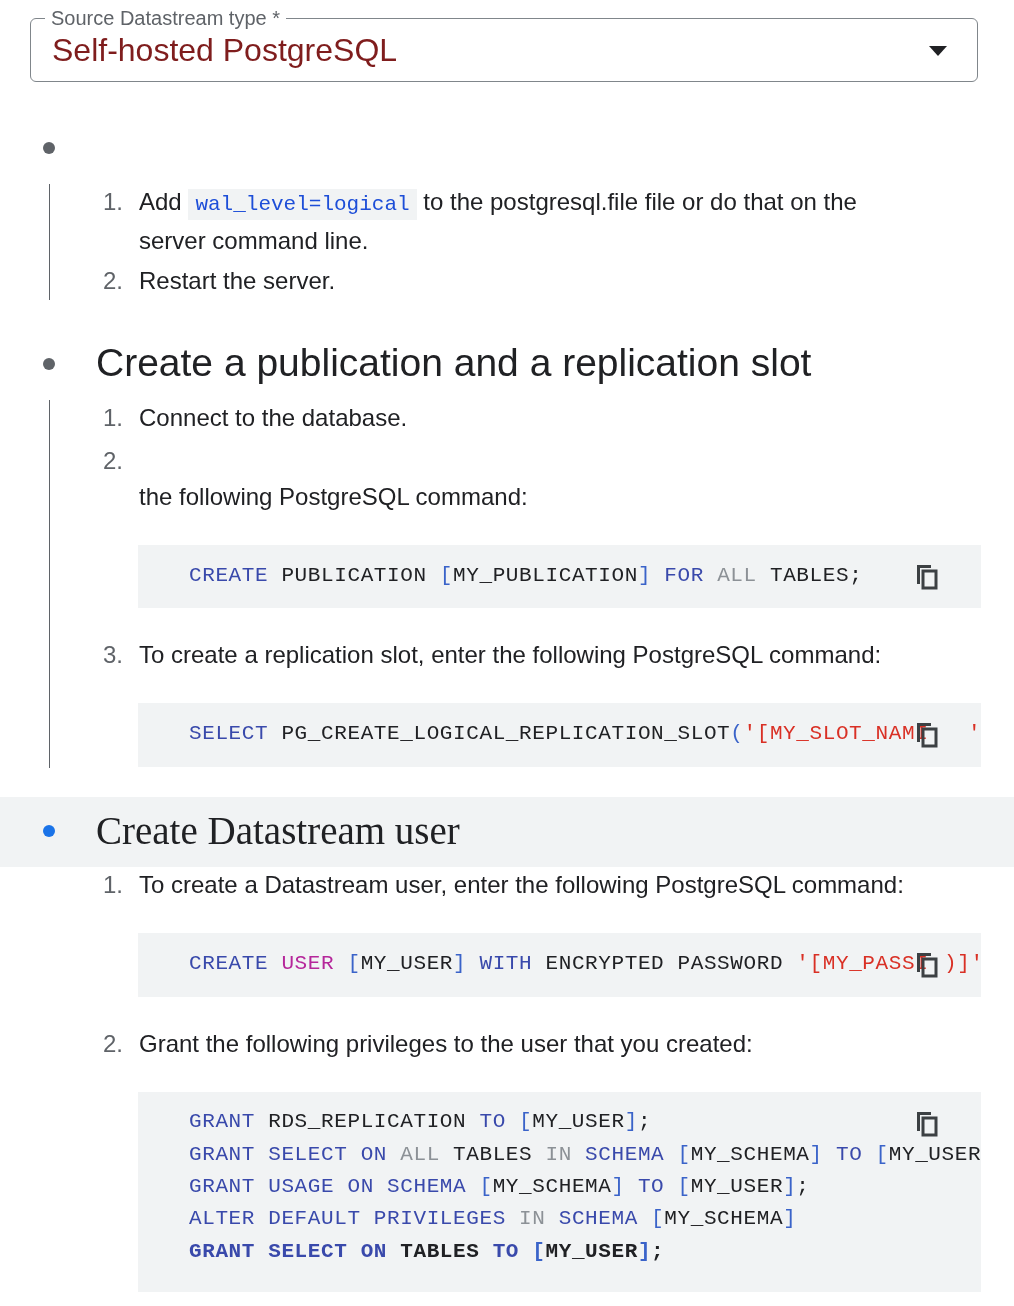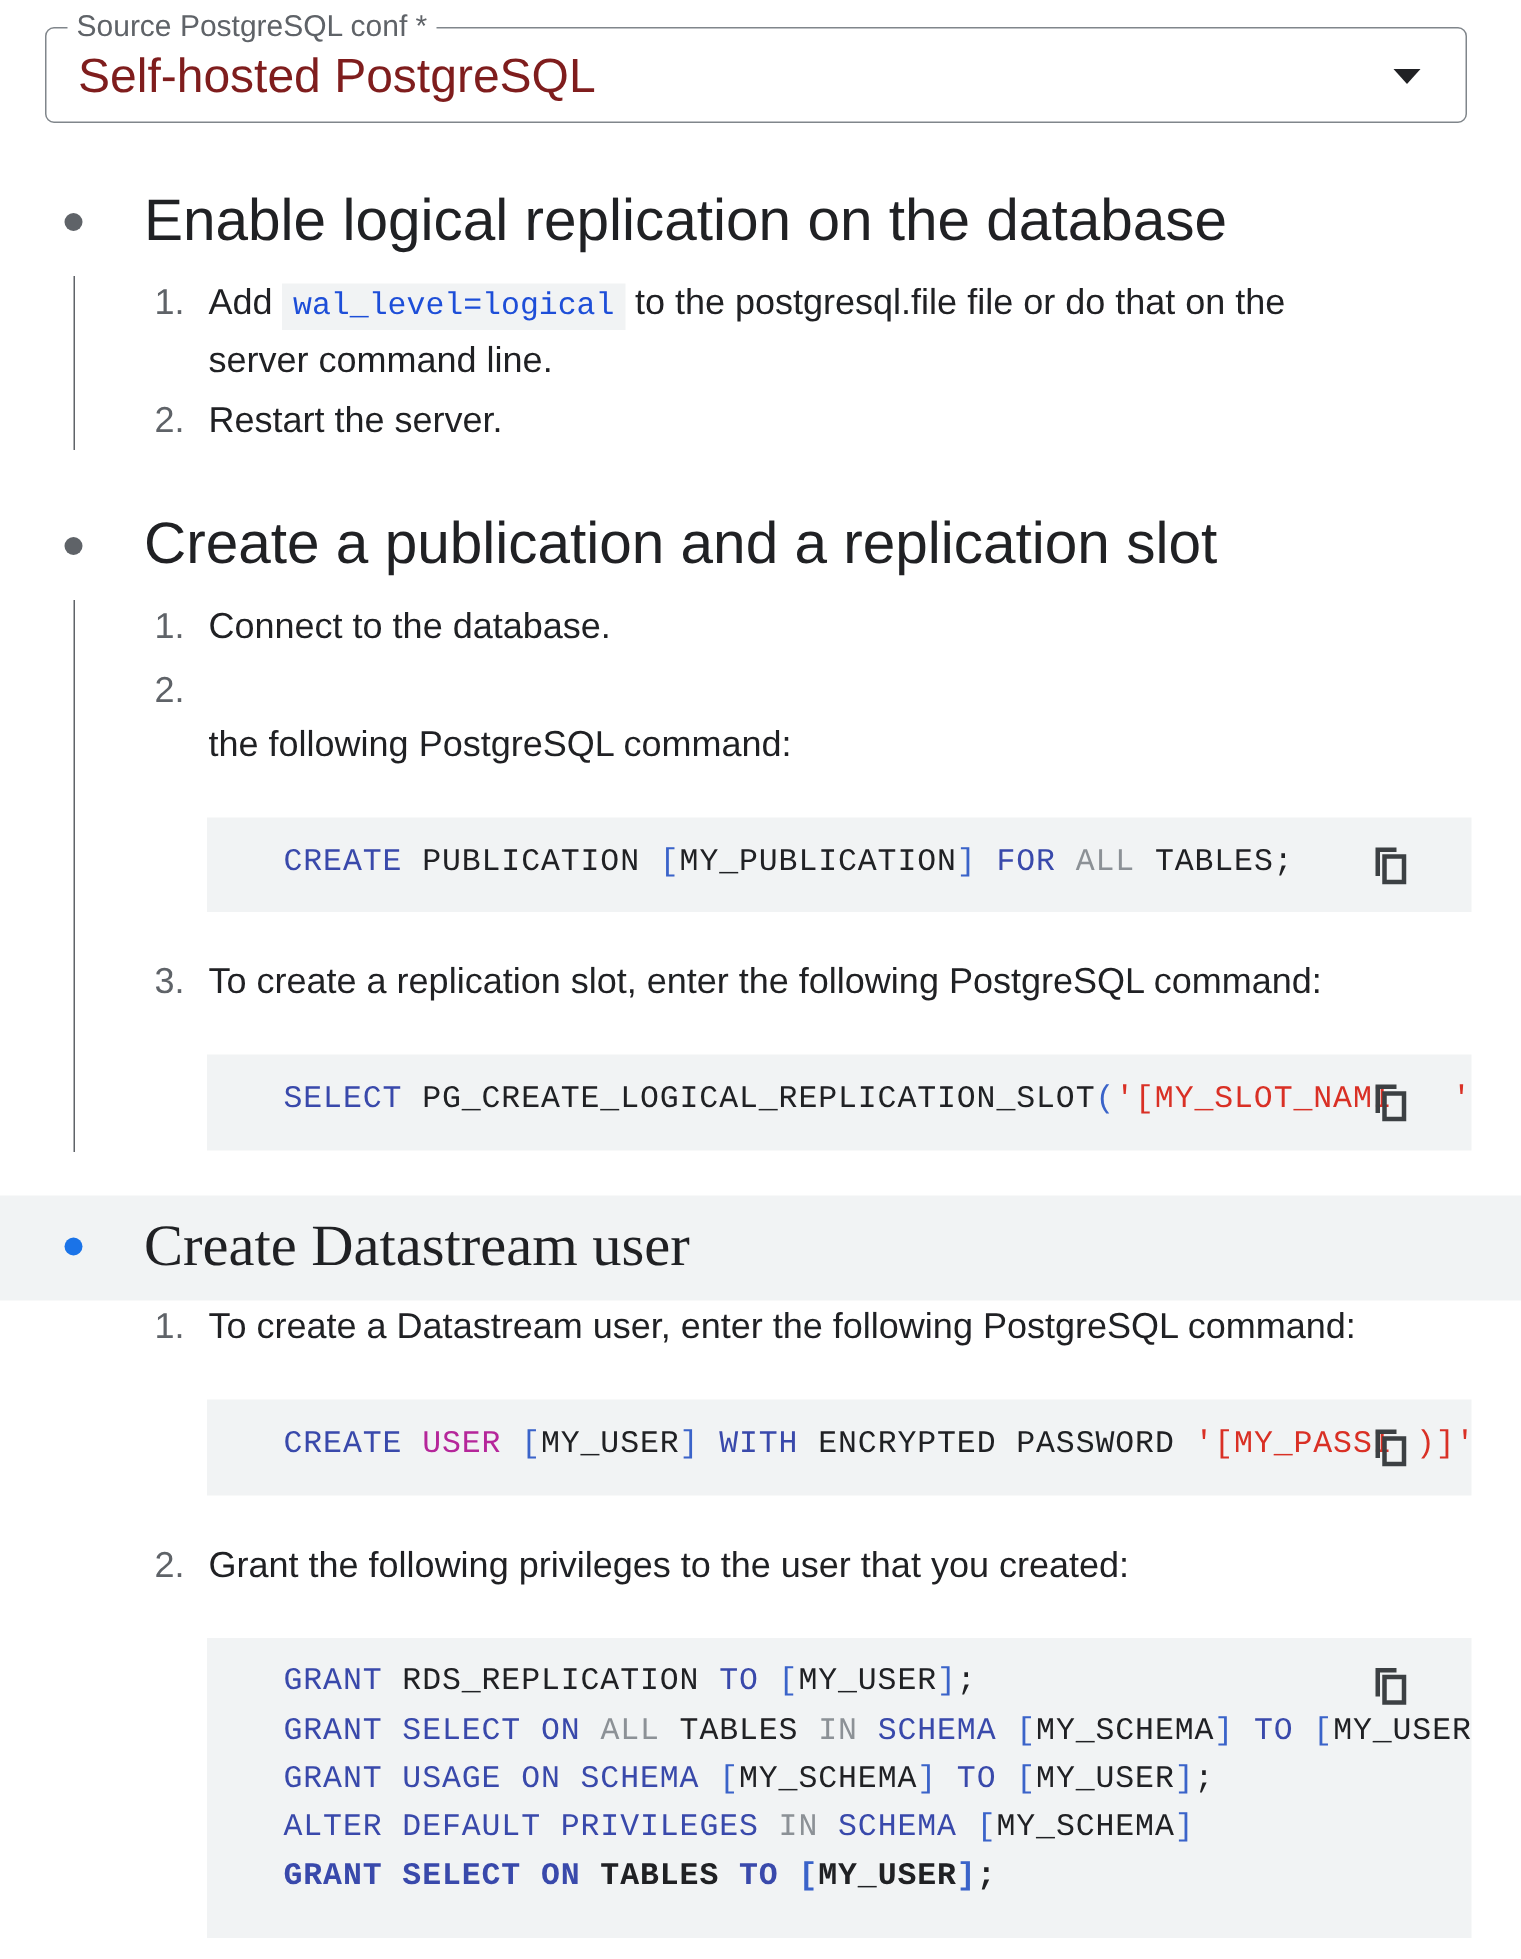--- a/index.html
+++ b/index.html
@@ -70,28 +70,27 @@
   .u { color: #b5269a; }
   .copy-btn {
     position: absolute; width: 28px; height: 30px; cursor: pointer; background: transparent;
   }
   .copy-btn svg { display: block; }
 </style>
 </head>
 <body>
 
 <div class="select-field">
-  <span class="select-label">Source PostgreSQL conf *</span>
+  <span class="select-label">Source Datastream type *</span>
   <span class="select-value">Self-hosted PostgreSQL</span>
   <span class="select-arrow"></span>
 </div>
 
 <div class="section-header" style="top:112px;">
   <span class="bullet" style="top:30px;"></span>
-  <span class="section-title" style="top:13px;">Enable logical replication on the database</span>
 </div>
 <div class="vline" style="top:184px;height:116px;"></div>
 
 <div class="step" style="top:184px;">
   <span class="step-num">1.</span>
   <span class="step-text">
     <span>Add</span>
     <code class="inline-code">wal_level=logical</code>
     <span>to the postgresql.file file or do that on the</span><br>
     <span>server command line.</span>

